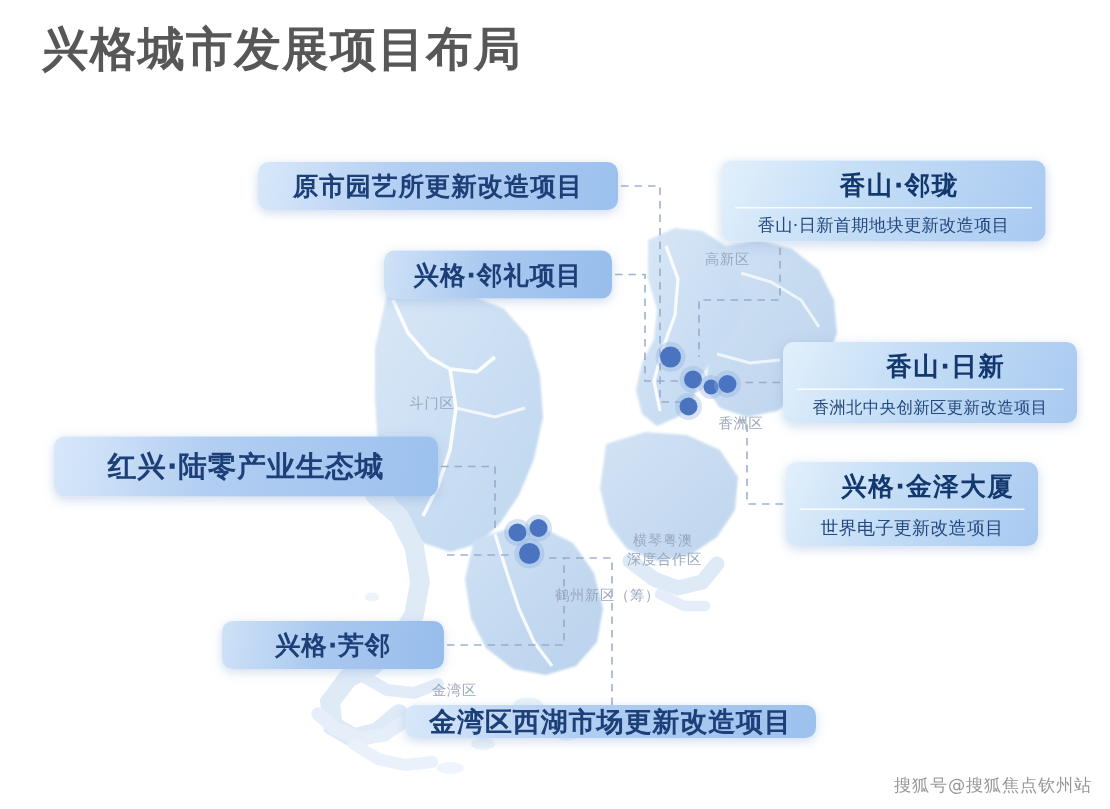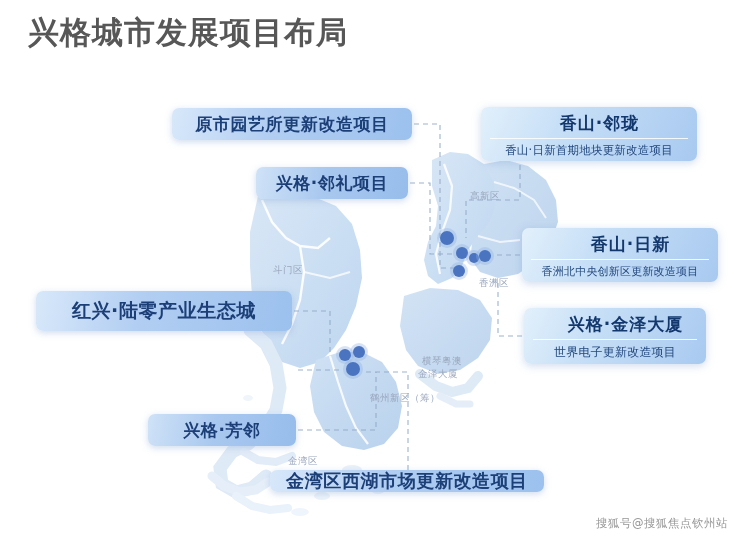--- a/index.html
+++ b/index.html
@@ -191,25 +191,25 @@
       <path d="M294 311 L330 311 L330 352"></path>
 
       <path d="M298 370 L340 370"></path>
 
       <path d="M298 430 L376 430 L376 372"></path>
 
       <path d="M408 470 L408 372 L362 372"></path>
     </g>
   </svg>
 
-  <div class="district-name" style="left:470px;top:190px">高新区</div>
+  <div class="district-name" style="left:470px;top:168px">高新区</div>
   <div class="district-name" style="left:273px;top:264px">斗门区</div>
   <div class="district-name" style="left:479px;top:277px">香洲区</div>
   <div class="district-name" style="left:422px;top:355px">横琴粤澳</div>
-  <div class="district-name" style="left:418px;top:368px">金泽大厦</div>
+  <div class="district-name" style="left:418px;top:368px">深度合作区</div>
   <div class="district-name" style="left:370px;top:392px">鹤州新区（筹）</div>
   <div class="district-name" style="left:288px;top:455px">金湾区</div>
 
   <div class="marker" style="left:440px;top:231px;width:14px;height:14px"></div>
   <div class="marker" style="left:456px;top:247px;width:12px;height:12px"></div>
   <div class="marker" style="left:469px;top:253px;width:10px;height:10px"></div>
   <div class="marker" style="left:479px;top:250px;width:12px;height:12px"></div>
   <div class="marker" style="left:453px;top:265px;width:12px;height:12px"></div>
   <div class="marker" style="left:339px;top:349px;width:12px;height:12px"></div>
   <div class="marker" style="left:353px;top:346px;width:12px;height:12px"></div>
@@ -231,21 +231,21 @@
     <div class="card-rule"></div>
     <div class="card-sub" style="font-size:11.5px">香山·日新首期地块更新改造项目</div>
   </div>
 
   <div class="card" style="left:522px;top:228px;width:196px;height:54px">
     <div class="card-title" style="font-size:17px">香山·日新</div>
     <div class="card-rule"></div>
     <div class="card-sub" style="font-size:11px">香洲北中央创新区更新改造项目</div>
   </div>
 
-  <div class="card" style="left:524px;top:308px;width:182px;height:56px">
+  <div class="card" style="left:524px;top:308px;width:168px;height:56px">
     <div class="card-title" style="font-size:17px">兴格·金泽大厦</div>
     <div class="card-rule"></div>
     <div class="card-sub" style="font-size:12px">世界电子更新改造项目</div>
   </div>
 
   <div class="watermark">搜狐号@搜狐焦点钦州站</div>
 
 </div>
 
 </body></html>

